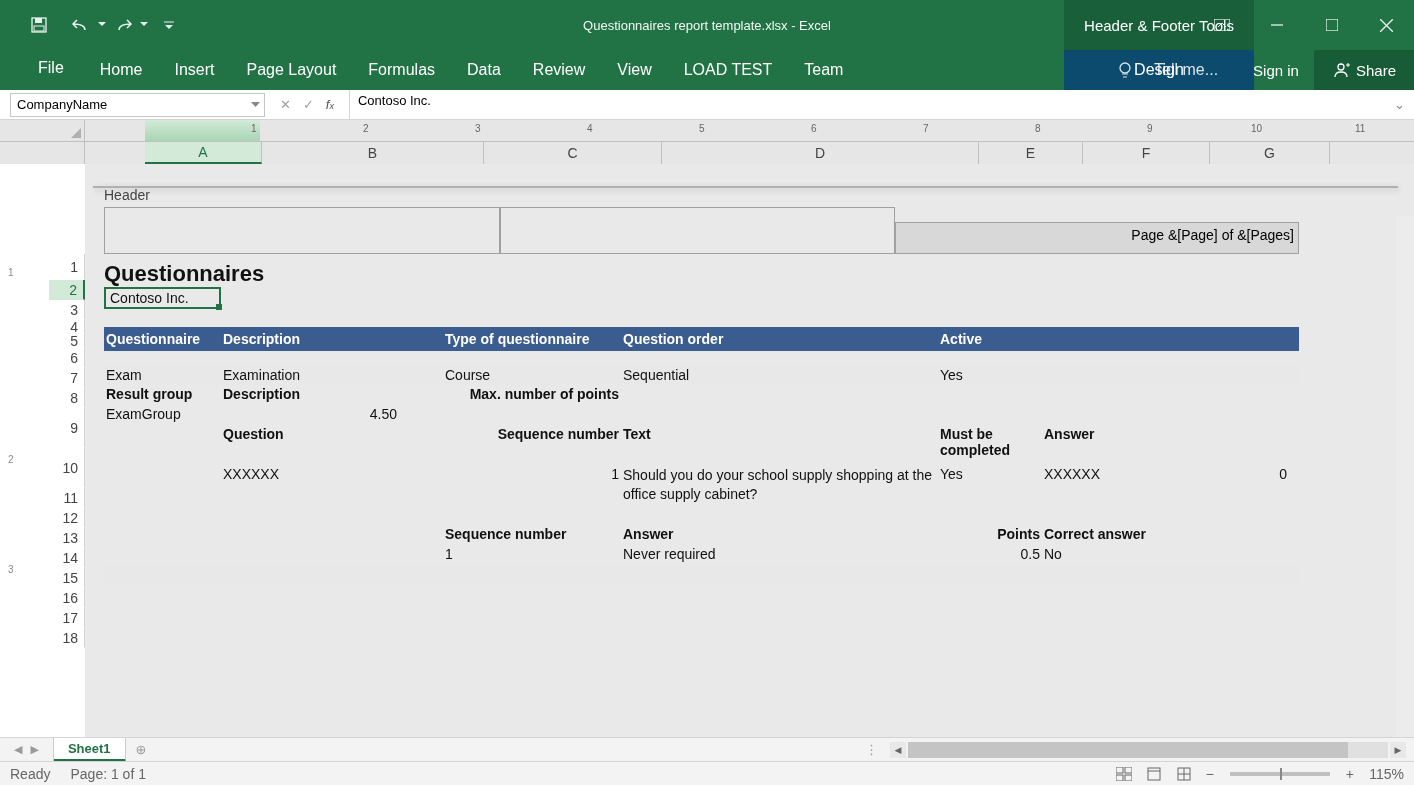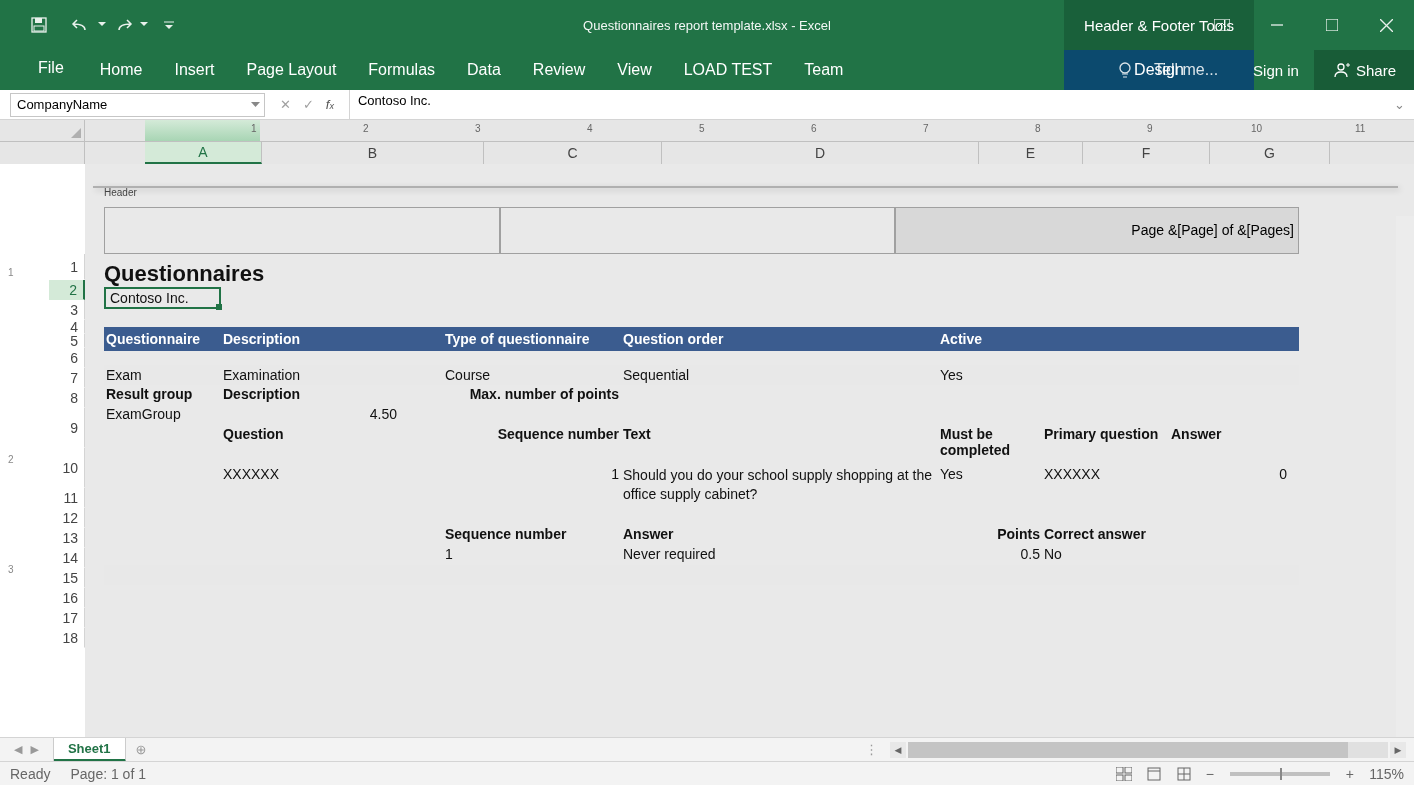--- a/index.html
+++ b/index.html
@@ -56,24 +56,24 @@
 .row-h-page-gap { height: 90px; }
 .row-h { height: 20px; display: flex; align-items: center; justify-content: flex-end; padding-right: 6px; border-right: 1px solid #d4d4d4; border-bottom: 1px solid rgba(0,0,0,0); width: 36px; margin-left: 49px; }
 .row-h.sel { background: #d4ead8; color: #217346; border-right: 2px solid #217346; }
 .row-h.tall { height: 40px; }
 .page-no-marker { position: absolute; left: 8px; font-size: 10px; color: #888; }
 
 .sheet-area { flex: 1; position: relative; background: #e9e9e9; }
 .page-box { position: absolute; left: 8px; top: 22px; width: 1305px; background: white; border: 1px solid #b0b0b0; box-shadow: 2px 2px 6px rgba(0,0,0,0.2); }
 
 
-.hdr-label { position: absolute; left: 10px; top: 0px; font-size: 10px; color: #444; }
+.hdr-label { position: absolute; left: 10px; top: 0px; font-size: 14px; color: #444; }
 .hdr-boxes { position: absolute; left: 10px; top: 20px; display: flex; width: 1195px; height: 47px; }
 .hdr-box { border: 1px solid #a0a0a0; flex: 1; }
-.hdr-box.active { background: #d8d8d8; padding: 12px 4px; text-align: right; font-size: 14px; line-height: 20px; }
+.hdr-box.active { background: #d8d8d8; padding: 2px 4px; text-align: right; font-size: 14px; line-height: 20px; margin-top: 15px; }
 
 
 .sheet-content { position: absolute; left: 10px; top: 74px; width: 1195px; font-size: 14px; color: #111; }
 .s-row { height: 20px; display: flex; }
 .s-row.tall { height: 40px; }
 .cell { padding: 1px 2px; }
 .title-cell { font-size: 22px; font-weight: bold; height: 26px; }
 .active-cell { border: 2px solid #217346; width: 117px; height: 22px; padding: 0 4px; display: flex; align-items: center; position: relative; }
 .active-cell:after { content: ""; position: absolute; right: -3px; bottom: -3px; width: 6px; height: 6px; background: #217346; }
 .hdr-row-blue { background: #3b5c8f; color: white; font-weight: bold; height: 24px; display: flex; align-items: center; }
@@ -334,21 +334,20 @@
         <div class="s-row">
           <div class="cell cA">ExamGroup</div>
           <div class="cell cC" style="text-align:right;">4.50</div>
         </div>
         <div class="s-row tall bold">
           <div class="cell cA"></div>
           <div class="cell cB">Question</div>
           <div class="cell cC" style="text-align:right;">Sequence number</div>
           <div class="cell cD">Text</div>
           <div class="cell cE">Must be completed</div>
-          <div class="cell cF">Primary question</div>
           <div class="cell cG">Answer</div>
         </div>
         <div class="s-row tall">
           <div class="cell cA"></div>
           <div class="cell cB">XXXXXX</div>
           <div class="cell cC" style="text-align:right;">1</div>
           <div class="cell cD" style="line-height:19px;">Should you do your school supply shopping at the office supply cabinet?</div>
           <div class="cell cE">Yes</div>
           <div class="cell cF">XXXXXX</div>
           <div class="cell cG" style="text-align:right;">0</div>

